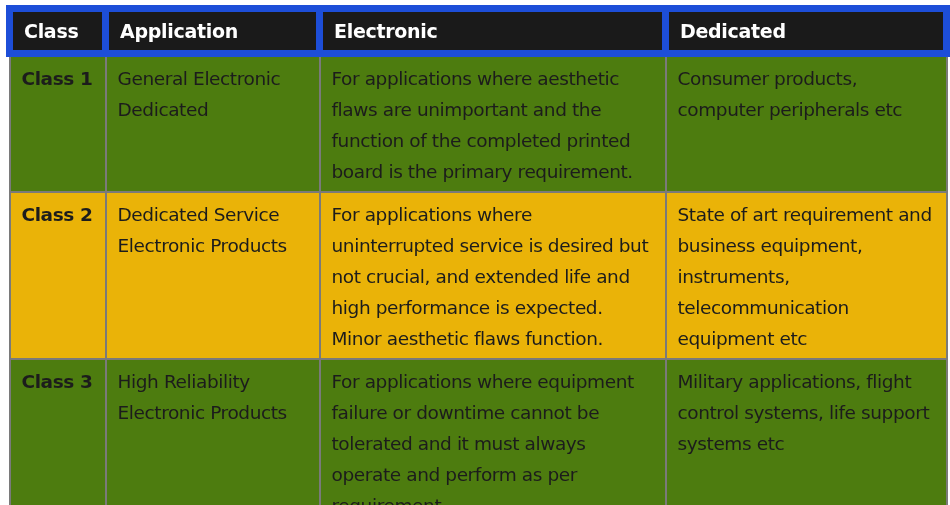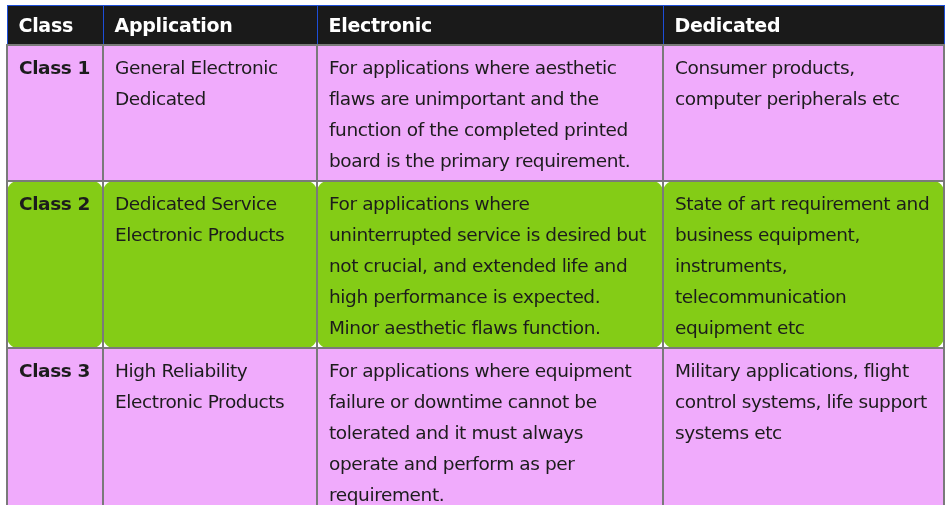--- a/index.html
+++ b/index.html
@@ -10,29 +10,29 @@
     font-family: "DejaVu Sans", "Liberation Sans", sans-serif;
     color: #1c1c1c;
   }
   .tbl col.c1 { width: 96px; }
   .tbl col.c2 { width: 214px; }
   .tbl col.c3 { width: 346px; }
   .tbl col.c4 { width: 281px; }
   .tbl th {
     background: #1a1a1a; color: #ffffff; text-align: left;
     font-weight: bold; font-size: 19px; height: 38px; padding: 0 11px;
-    border: 1px solid #1d4ed8; vertical-align: middle; letter-spacing: -0.3px;
+    border: 7px solid #1d4ed8; vertical-align: middle; letter-spacing: -0.3px;
   }
   .tbl td {
     border: 2px solid #7a7a7a; vertical-align: top;
     padding: 6px 11px 4px 11px; font-size: 18.5px; line-height: 31px;
     letter-spacing: -0.4px;
   }
-  .tbl tr.shaded td { background: #f0abfc; }
-  .tbl tr.plain td { background: #84cc16; border-radius: 11px; }
+  .tbl tr.shaded td { background: #4d7c0f; }
+  .tbl tr.plain td { background: #eab308; }
   .tbl td.cls { font-weight: bold; }
   .tbl tr.r1 td { height: 120px; }
   .tbl tr.r2 td { height: 150px; }
   .tbl tr.r3 td { height: 150px; }
 </style>
 </head>
 <body>
 
 <table class="tbl">
   <colgroup>

